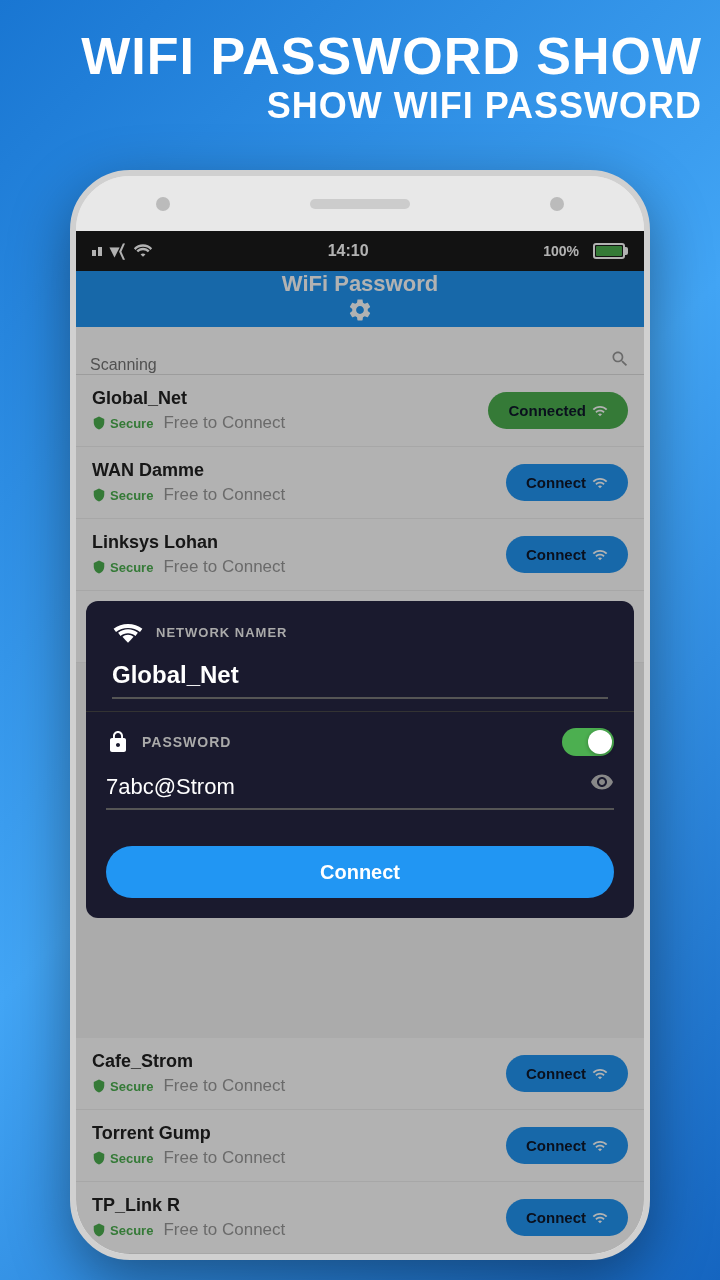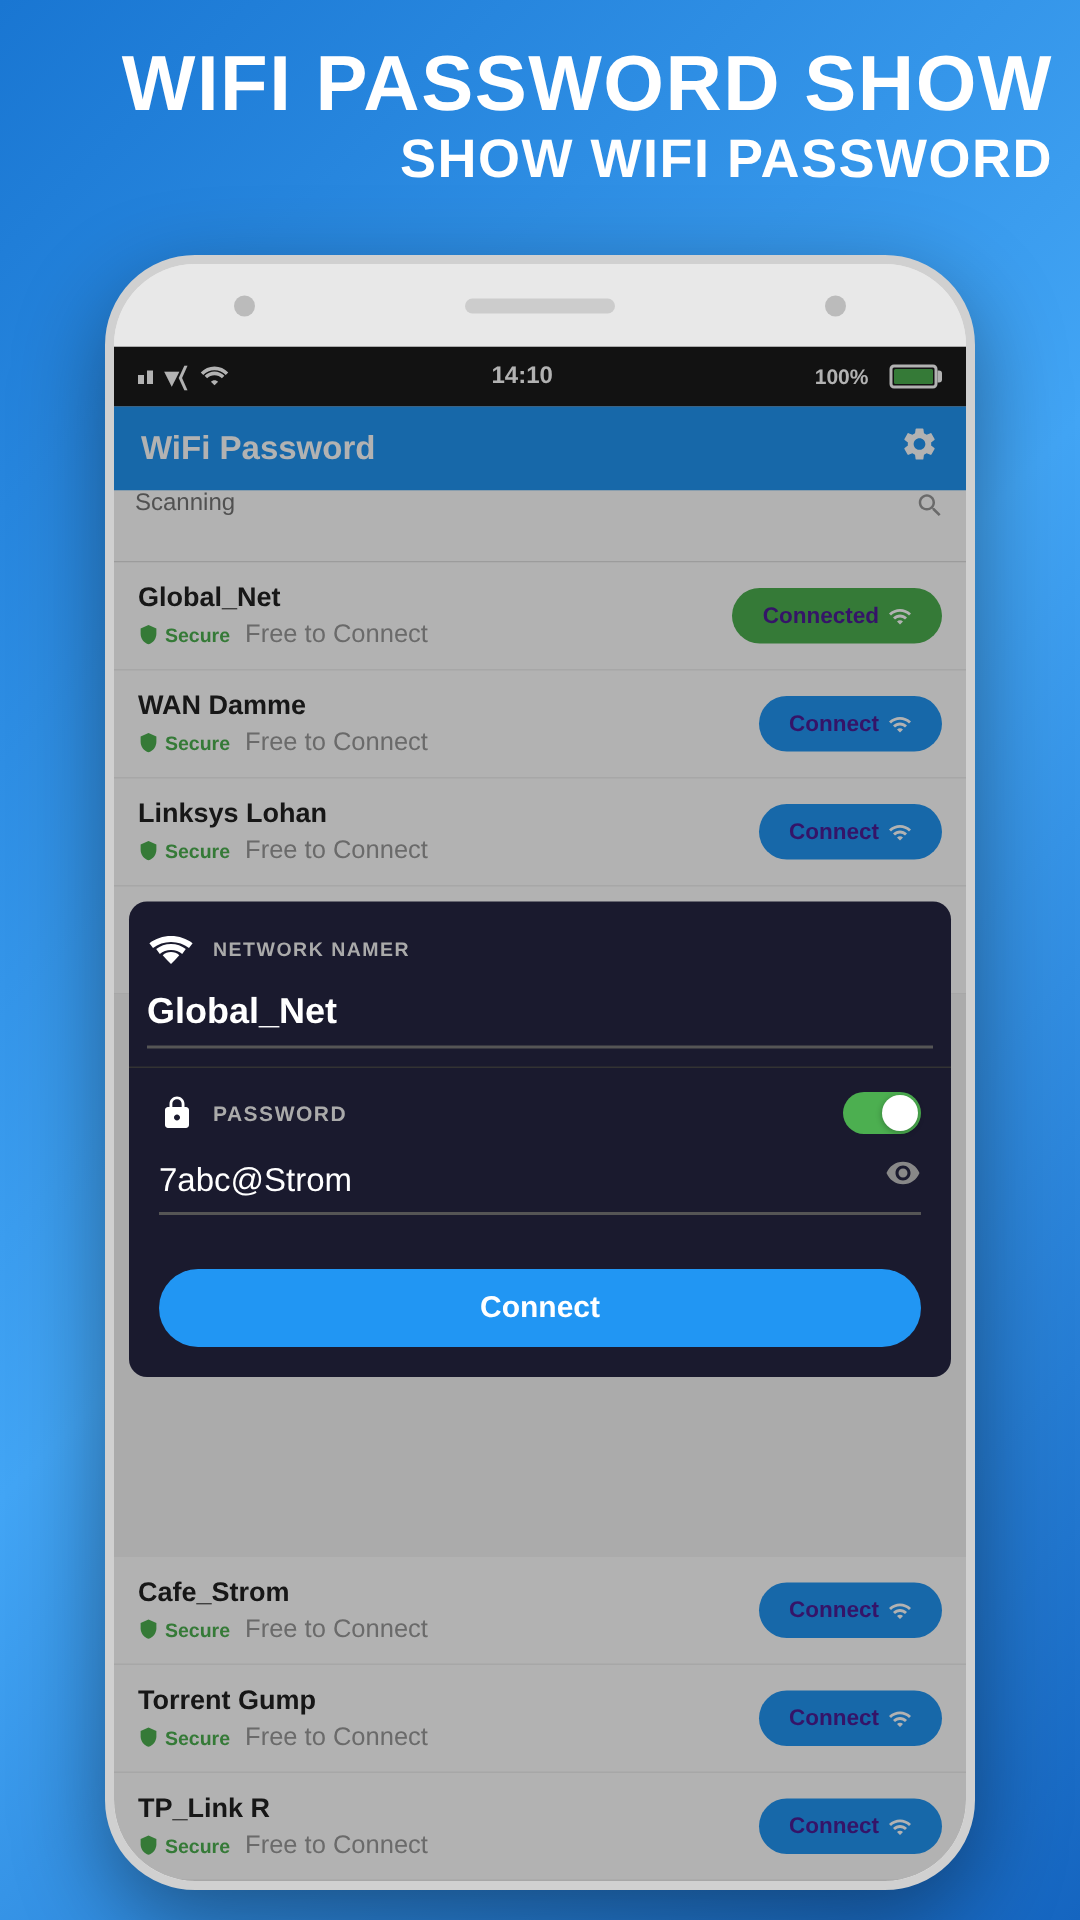--- a/index.html
+++ b/index.html
@@ -147,38 +147,39 @@
     }
 
     
     .app-toolbar {
       background: #2196F3;
       height: 56px;
       display: flex;
       align-items: center;
       justify-content: space-between;
       padding: 0 18px;
+      flex-direction: column;
     }
     .toolbar-title {
       color: white;
       font-size: 22px;
       font-weight: bold;
     }
     .toolbar-settings {
       color: white;
       font-size: 24px;
       cursor: pointer;
     }
 
     
     .search-bar {
       background: white;
       height: 48px;
       display: flex;
-      align-items: flex-start;
+      align-items: flex-end;
       padding: 0 14px;
       border-bottom: 1px solid #e0e0e0;
       gap: 8px;
     }
     .search-input {
       flex: 1;
       border: none;
       outline: none;
       font-size: 16px;
       color: #999;
@@ -224,21 +225,21 @@
       font-weight: bold;
     }
     .free-label {
       color: #999;
       font-size: 17px;
     }
 
     
     .connect-btn {
       background: #2196F3;
-      color: #4c1d95;
+      color: #0f172a;
       border: none;
       border-radius: 25px;
       padding: 10px 20px;
       font-size: 15px;
       font-weight: bold;
       cursor: pointer;
       display: flex;
       align-items: center;
       gap: 6px;
       white-space: nowrap;
@@ -262,21 +263,21 @@
       left: 10px;
       right: 10px;
       background: #1a1a2e;
       border-radius: 12px;
       z-index: 11;
       padding: 0 0 20px 0;
       overflow: hidden;
     }
 
     .modal-section {
-      padding: 18px 12px 12px;
+      padding: 18px 26px 12px;
     }
 
     .modal-network-header {
       display: flex;
       align-items: center;
       gap: 12px;
       margin-bottom: 16px;
     }
     .modal-network-label {
       color: #aaa;

